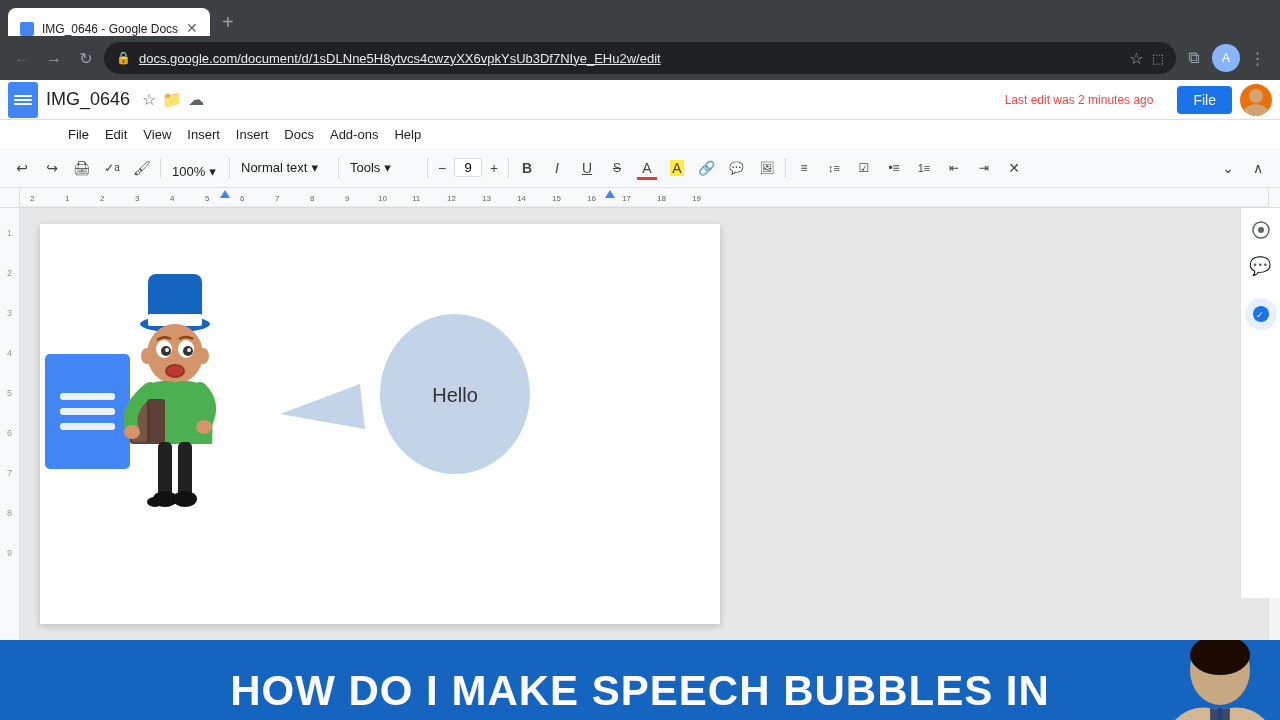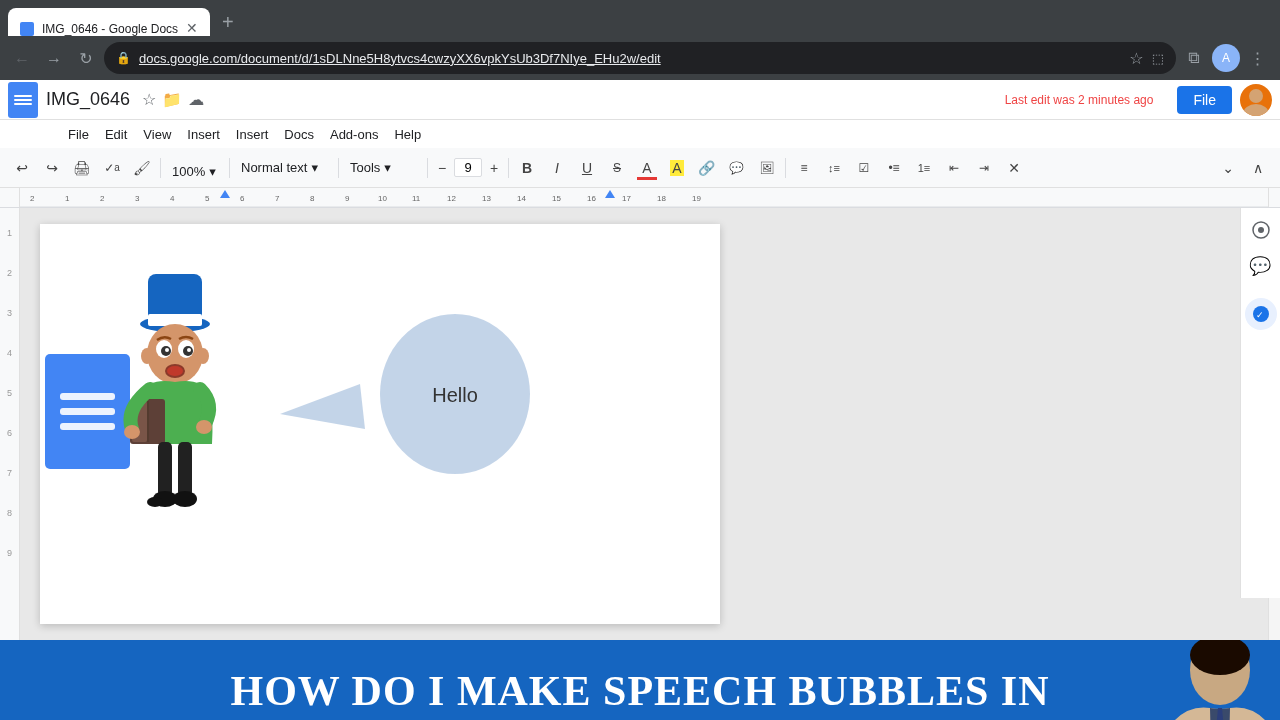--- a/index.html
+++ b/index.html
@@ -51,21 +51,21 @@
     .tb-bold { font-weight: bold; }
     .tb-italic { font-style: italic; }
     .tb-underline { text-decoration: underline; }
     .page { background: #fff; width: 680px; height: 400px; box-shadow: 0 2px 8px rgba(0,0,0,0.2); position: relative; overflow: hidden; }
 
     
     .page-content { width: 100%; height: 100%; position: relative; background: #fff; }
 
     
     .bottom-banner { width: 100%; height: 150px; background: #1565c0; display: flex; align-items: center; justify-content: center; flex-direction: column; gap: 0; position: relative; overflow: hidden; }
-    .banner-text-line1 { font-size: 42px; font-weight: 900; color: #fff; text-align: center; letter-spacing: 1px; line-height: 1.2; font-family: Liberation Serif, serif; }
+    .banner-text-line1 { font-size: 42px; font-weight: 900; color: #fff; text-align: center; letter-spacing: 1px; line-height: 1.2; font-family: Liberation Sans, sans-serif; }
     .banner-text-line2 { font-size: 42px; font-weight: 900; color: #f5a623; text-align: center; letter-spacing: 1px; font-family: Arial Black, sans-serif; }
     .panel-icon { width: 32px; height: 32px; display: flex; align-items: center; justify-content: center; cursor: pointer; border-radius: 4px; color: #5f6368; font-size: 18px; }
     .panel-icon.active { color: #1a73e8; }
 
     
     .ruler-container { background: #f8f9fa; height: 20px; overflow: hidden; position: relative; border-bottom: 1px solid #dadce0; display: flex; align-items: center; padding-left: 20px; }
   </style>
 </head>
 <body>
 

